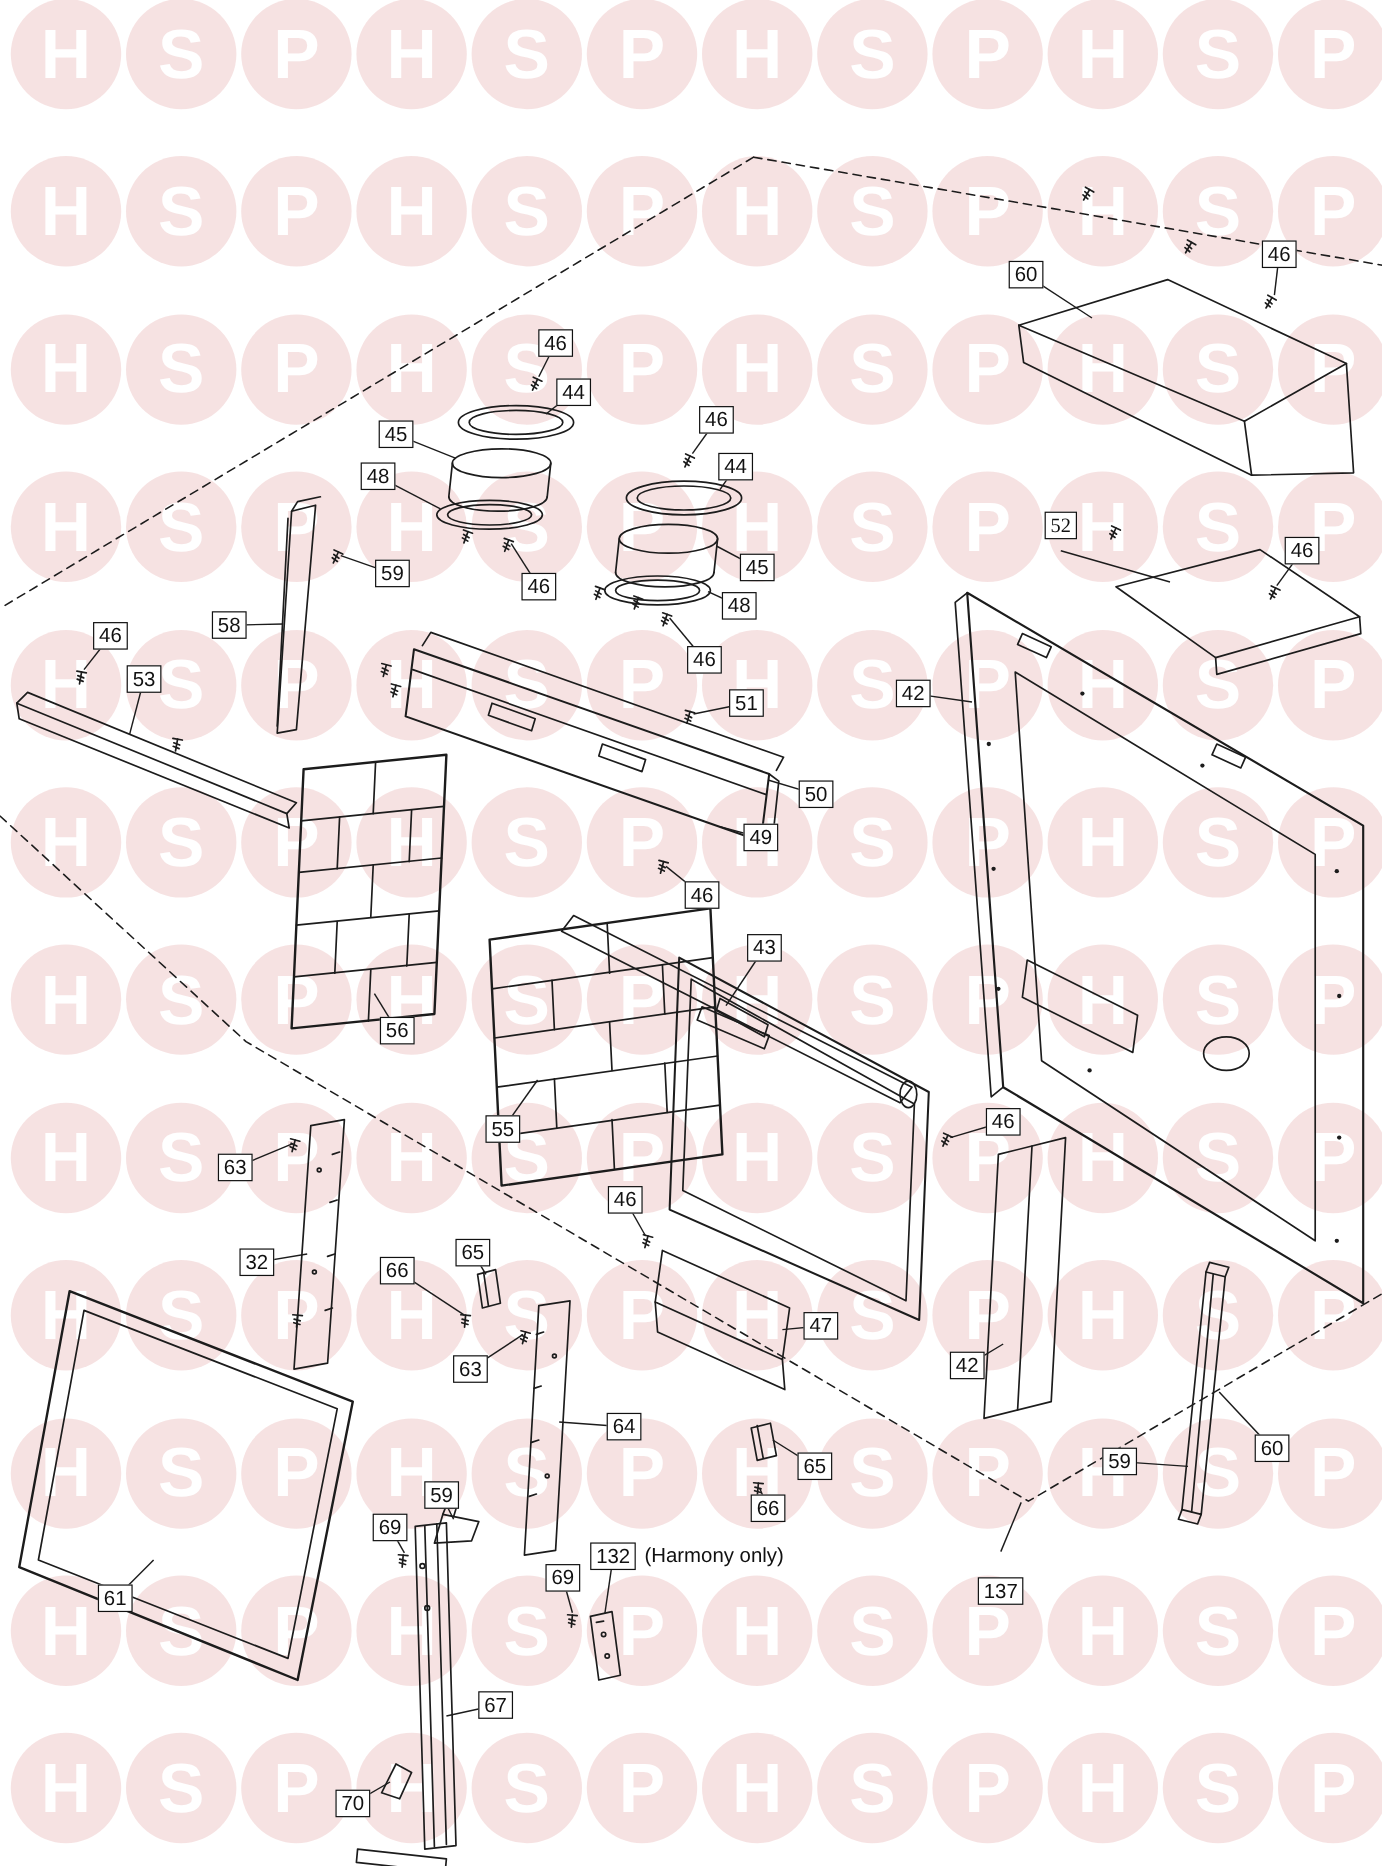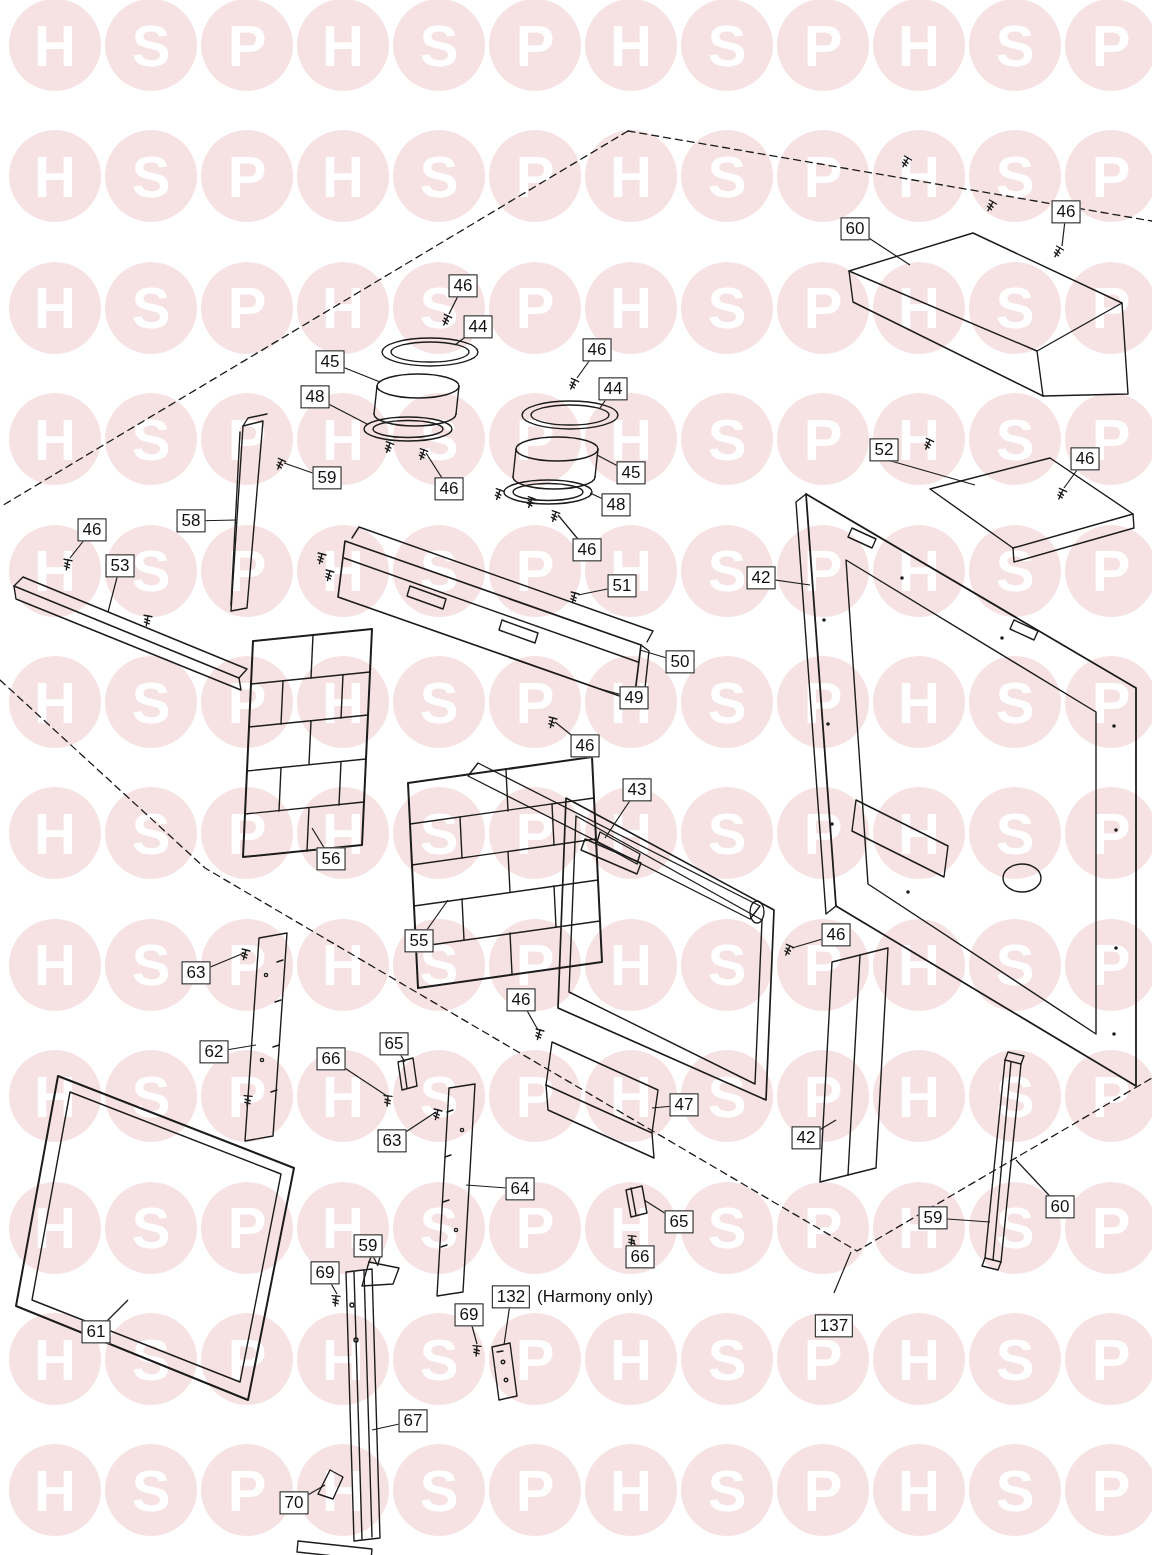--- a/index.html
+++ b/index.html
@@ -459,33 +459,33 @@
       <div class="part-label" style="left: 597px; top: 350px;">46</div>
       <div class="part-label" style="left: 613px; top: 389px;">44</div>
       <div class="part-label" style="left: 631px; top: 473px;">45</div>
       <div class="part-label" style="left: 616px; top: 505px;">48</div>
       <div class="part-label" style="left: 449px; top: 489px;">46</div>
       <div class="part-label" style="left: 587px; top: 550px;">46</div>
       <div class="part-label" style="left: 327px; top: 478px;">59</div>
       <div class="part-label" style="left: 191px; top: 521px;">58</div>
       <div class="part-label" style="left: 92px; top: 530px;">46</div>
       <div class="part-label" style="left: 120px; top: 566px;">53</div>
-      <div class="part-label" style="left: 884px; top: 450px;">52</div>
+      <div class="part-label" style="left: 884px; top: 438px; font-family: Liberation Serif, serif;">52</div>
       <div class="part-label" style="left: 1085px; top: 459px;">46</div>
       <div class="part-label" style="left: 761px; top: 578px;">42</div>
       <div class="part-label" style="left: 622px; top: 586px;">51</div>
       <div class="part-label" style="left: 680px; top: 662px;">50</div>
       <div class="part-label" style="left: 634px; top: 698px;">49</div>
       <div class="part-label" style="left: 585px; top: 746px;">46</div>
       <div class="part-label" style="left: 637px; top: 790px;">43</div>
       <div class="part-label" style="left: 331px; top: 859px;">56</div>
       <div class="part-label" style="left: 419px; top: 941px;">55</div>
       <div class="part-label" style="left: 836px; top: 935px;">46</div>
       <div class="part-label" style="left: 196px; top: 973px;">63</div>
-      <div class="part-label" style="left: 214px; top: 1052px;">62</div>
+      <div class="part-label" style="left: 214px; top: 1052px;">32</div>
       <div class="part-label" style="left: 331px; top: 1059px;">66</div>
       <div class="part-label" style="left: 394px; top: 1044px;">65</div>
       <div class="part-label" style="left: 521px; top: 1000px;">46</div>
       <div class="part-label" style="left: 684px; top: 1105px;">47</div>
       <div class="part-label" style="left: 806px; top: 1138px;">42</div>
       <div class="part-label" style="left: 392px; top: 1141px;">63</div>
       <div class="part-label" style="left: 520px; top: 1189px;">64</div>
       <div class="part-label" style="left: 679px; top: 1222px;">65</div>
       <div class="part-label" style="left: 640px; top: 1257px;">66</div>
       <div class="part-label" style="left: 368px; top: 1246px;">59</div>

